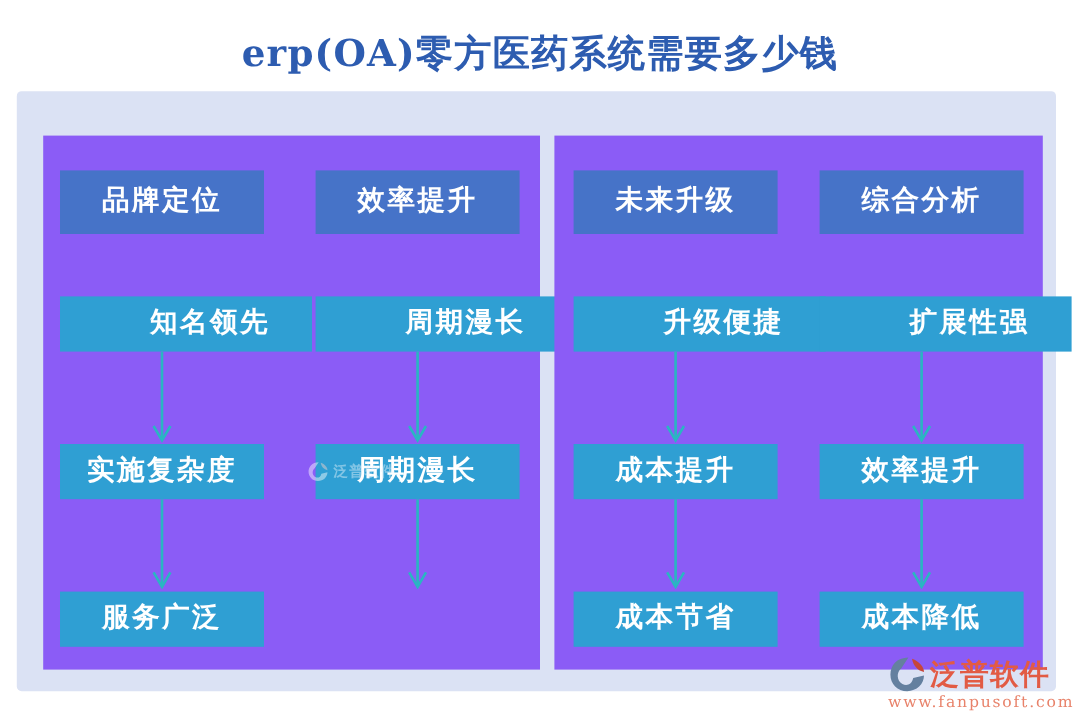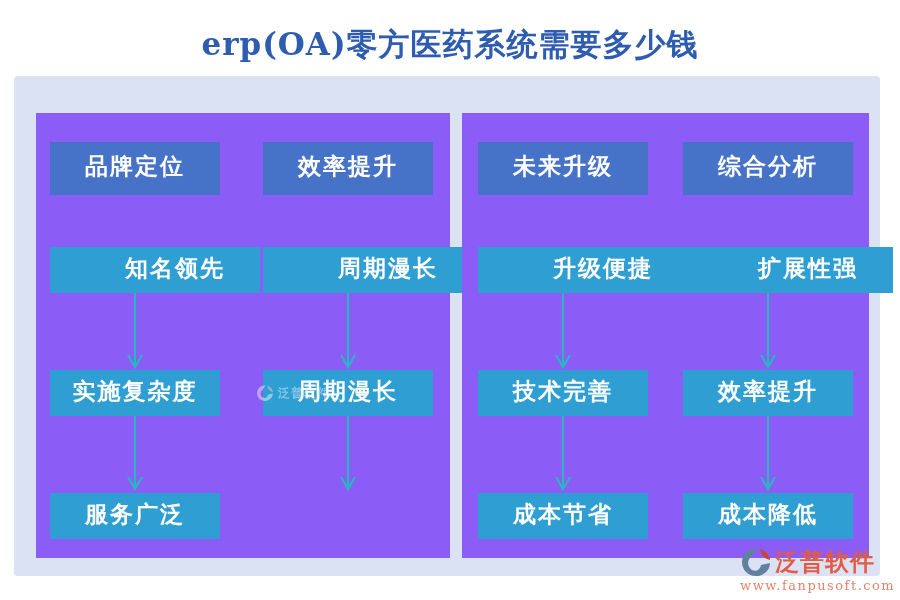--- a/index.html
+++ b/index.html
@@ -122,21 +122,21 @@
     <section class="panel panel-right">
       <div class="col colA">
         <div class="box header">未来升级</div>
         <div class="box item r2">升级便捷</div>
         <div class="arrow a1">
           <svg width="18" height="77" viewBox="0 0 18 77">
               <line x1="9" y1="0" x2="9" y2="72" stroke="#2ab5c2" stroke-width="2.2"></line>
               <path d="M2 62 L9 74 L16 62" fill="none" stroke="#2ab5c2" stroke-width="2.2"></path>
             </svg>
         </div>
-        <div class="box item r3">技术完善</div>
+        <div class="box item r3">成本提升</div>
         <div class="arrow a2">
           <svg width="18" height="76" viewBox="0 0 18 76">
               <line x1="9" y1="0" x2="9" y2="71" stroke="#2ab5c2" stroke-width="2.2"></line>
               <path d="M2 61 L9 73 L16 61" fill="none" stroke="#2ab5c2" stroke-width="2.2"></path>
             </svg>
         </div>
         <div class="box item r4">成本节省</div>
       </div>
 
       <div class="col colB">

